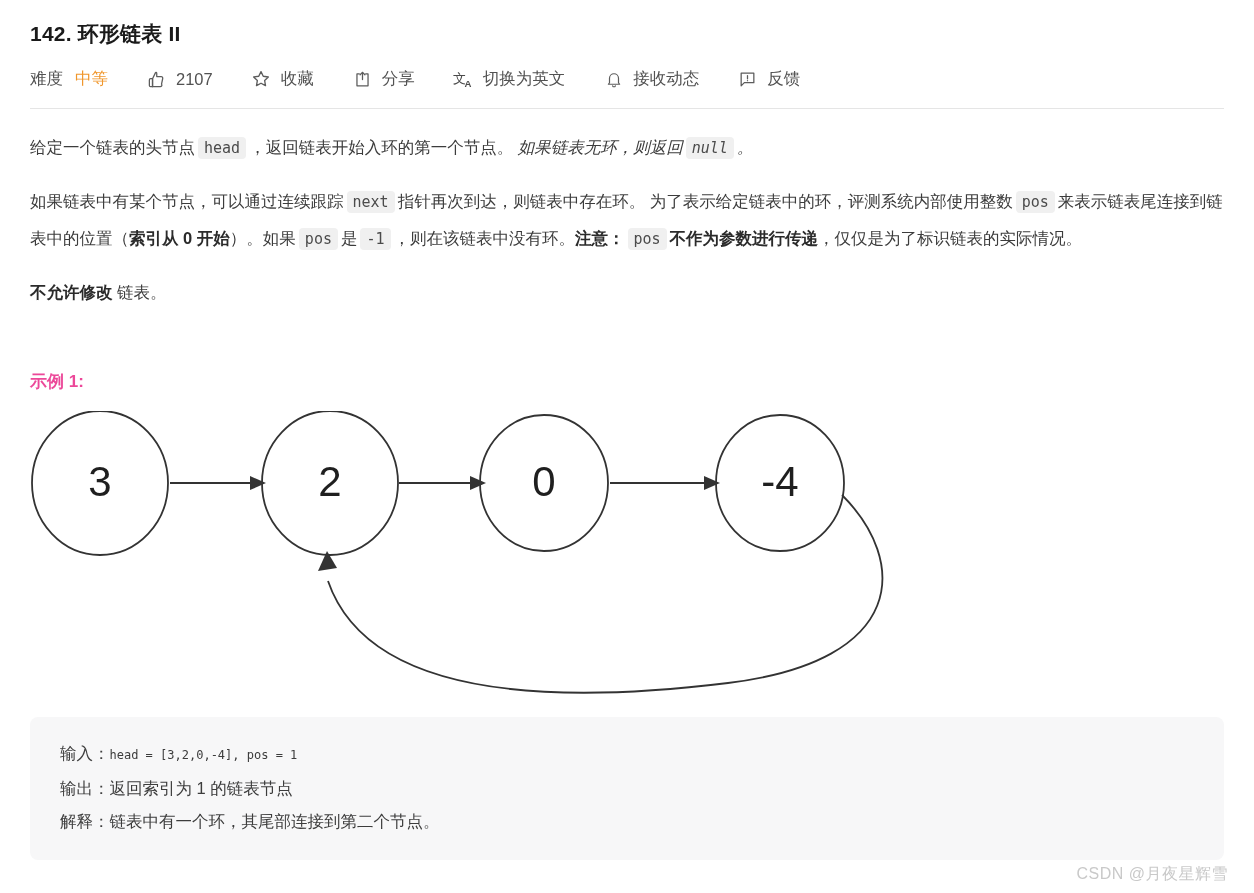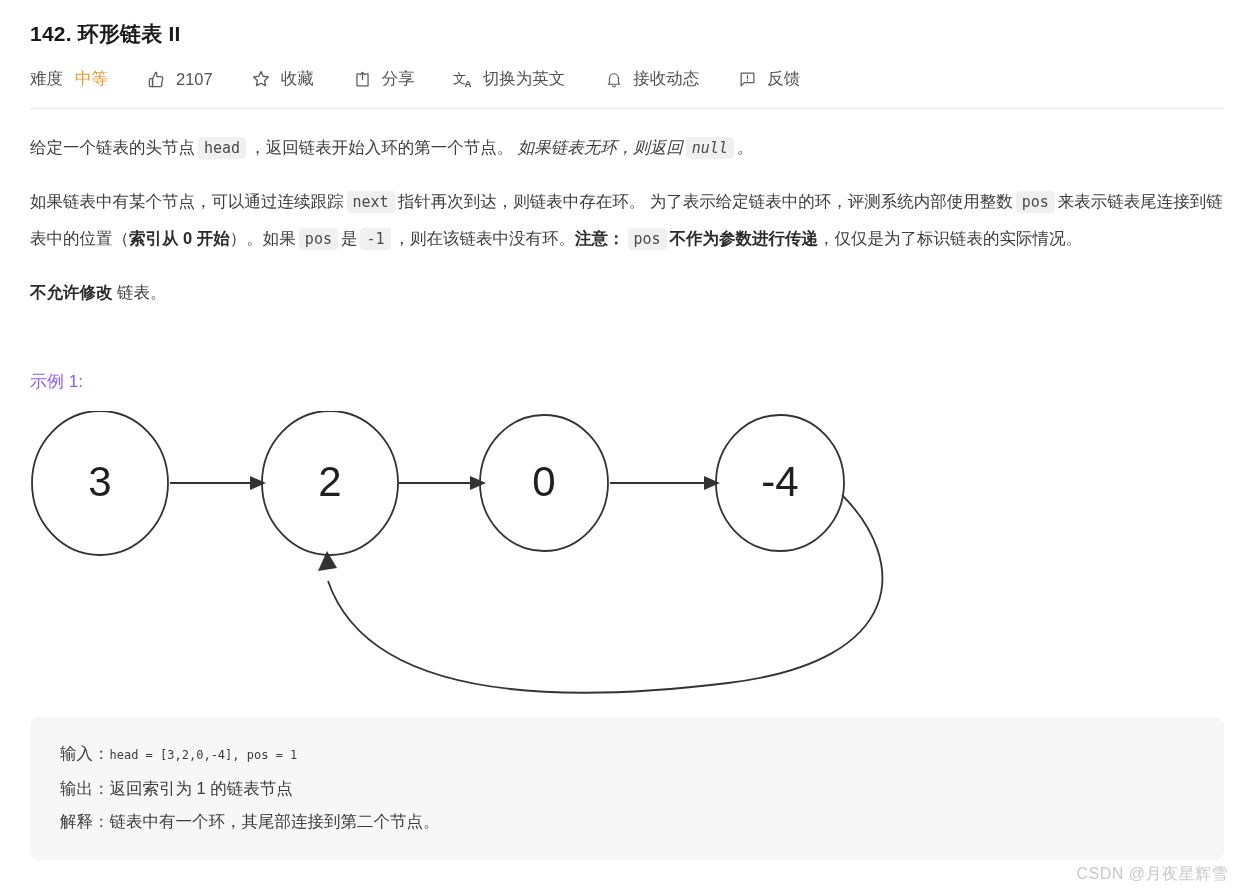--- a/index.html
+++ b/index.html
@@ -93,22 +93,22 @@
     margin: 0 3px;
   }
   code.inline.ital { font-style: italic; }
   em.it { }
   strong.bd { font-weight: bold; color: #2b2b2b; }
 
   
   .example-heading {
     margin: 60px 2px 0 2px;
     font-size: 17px;
-    font-weight: normal;
-    color: #8b5cf6;
+    font-weight: bold;
+    color: #ec4899;
   }
 
   
   .diagram {
     margin: 18px 0 0 0;
   }
 
   
   .codeblock {
     margin: 12px 2px 0 2px;

